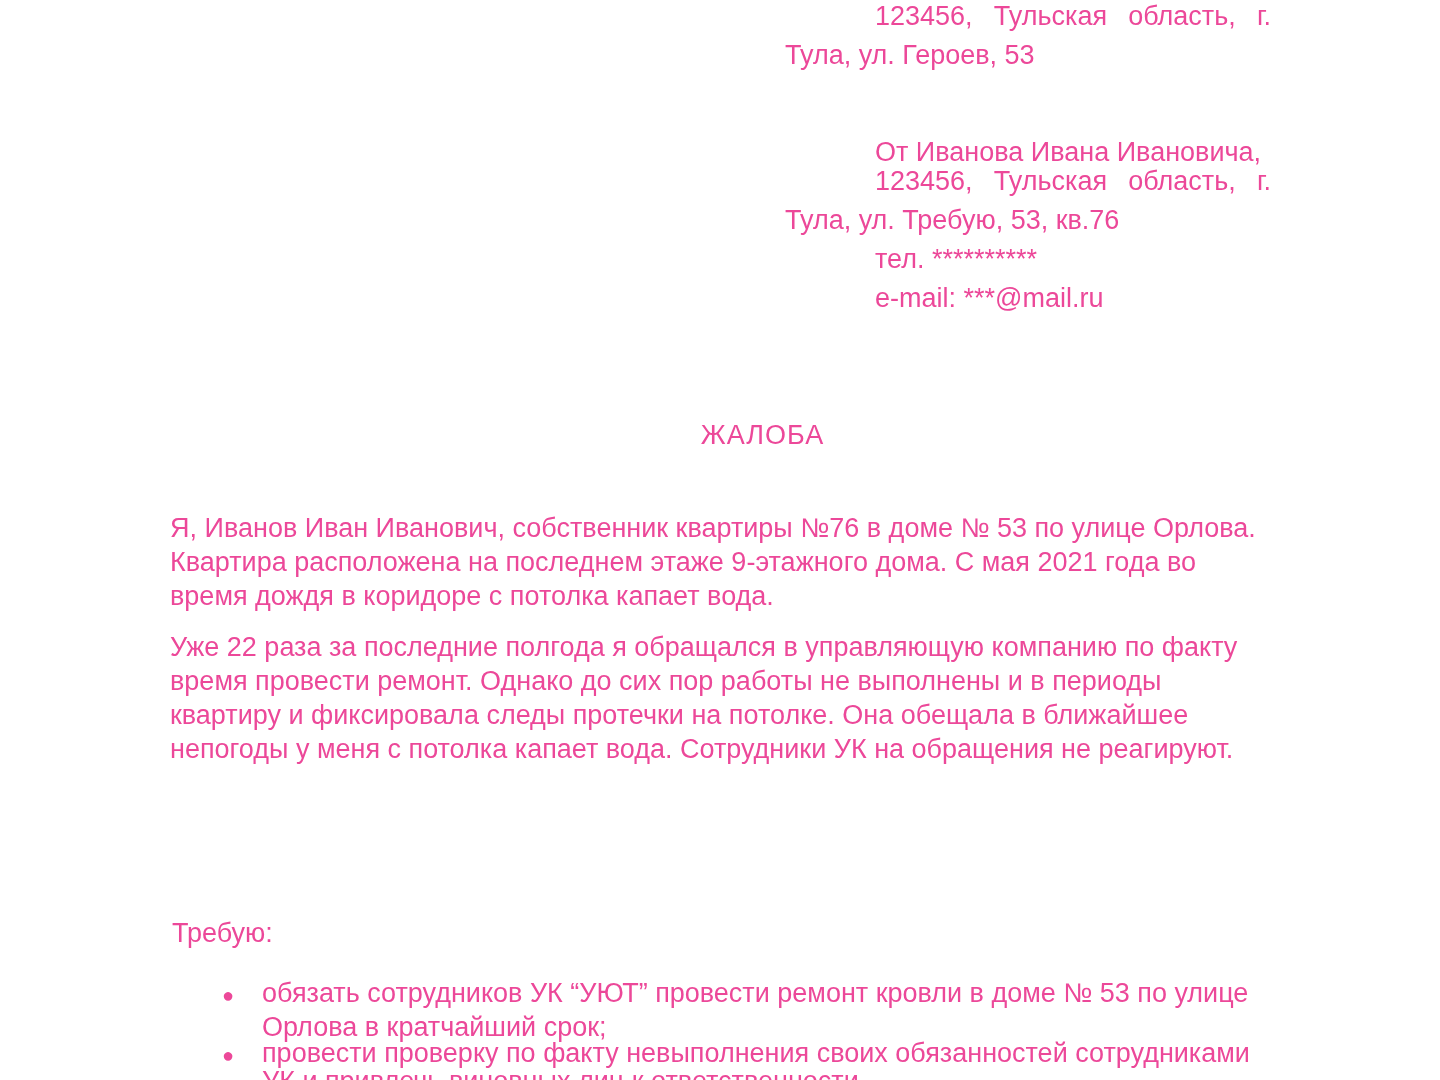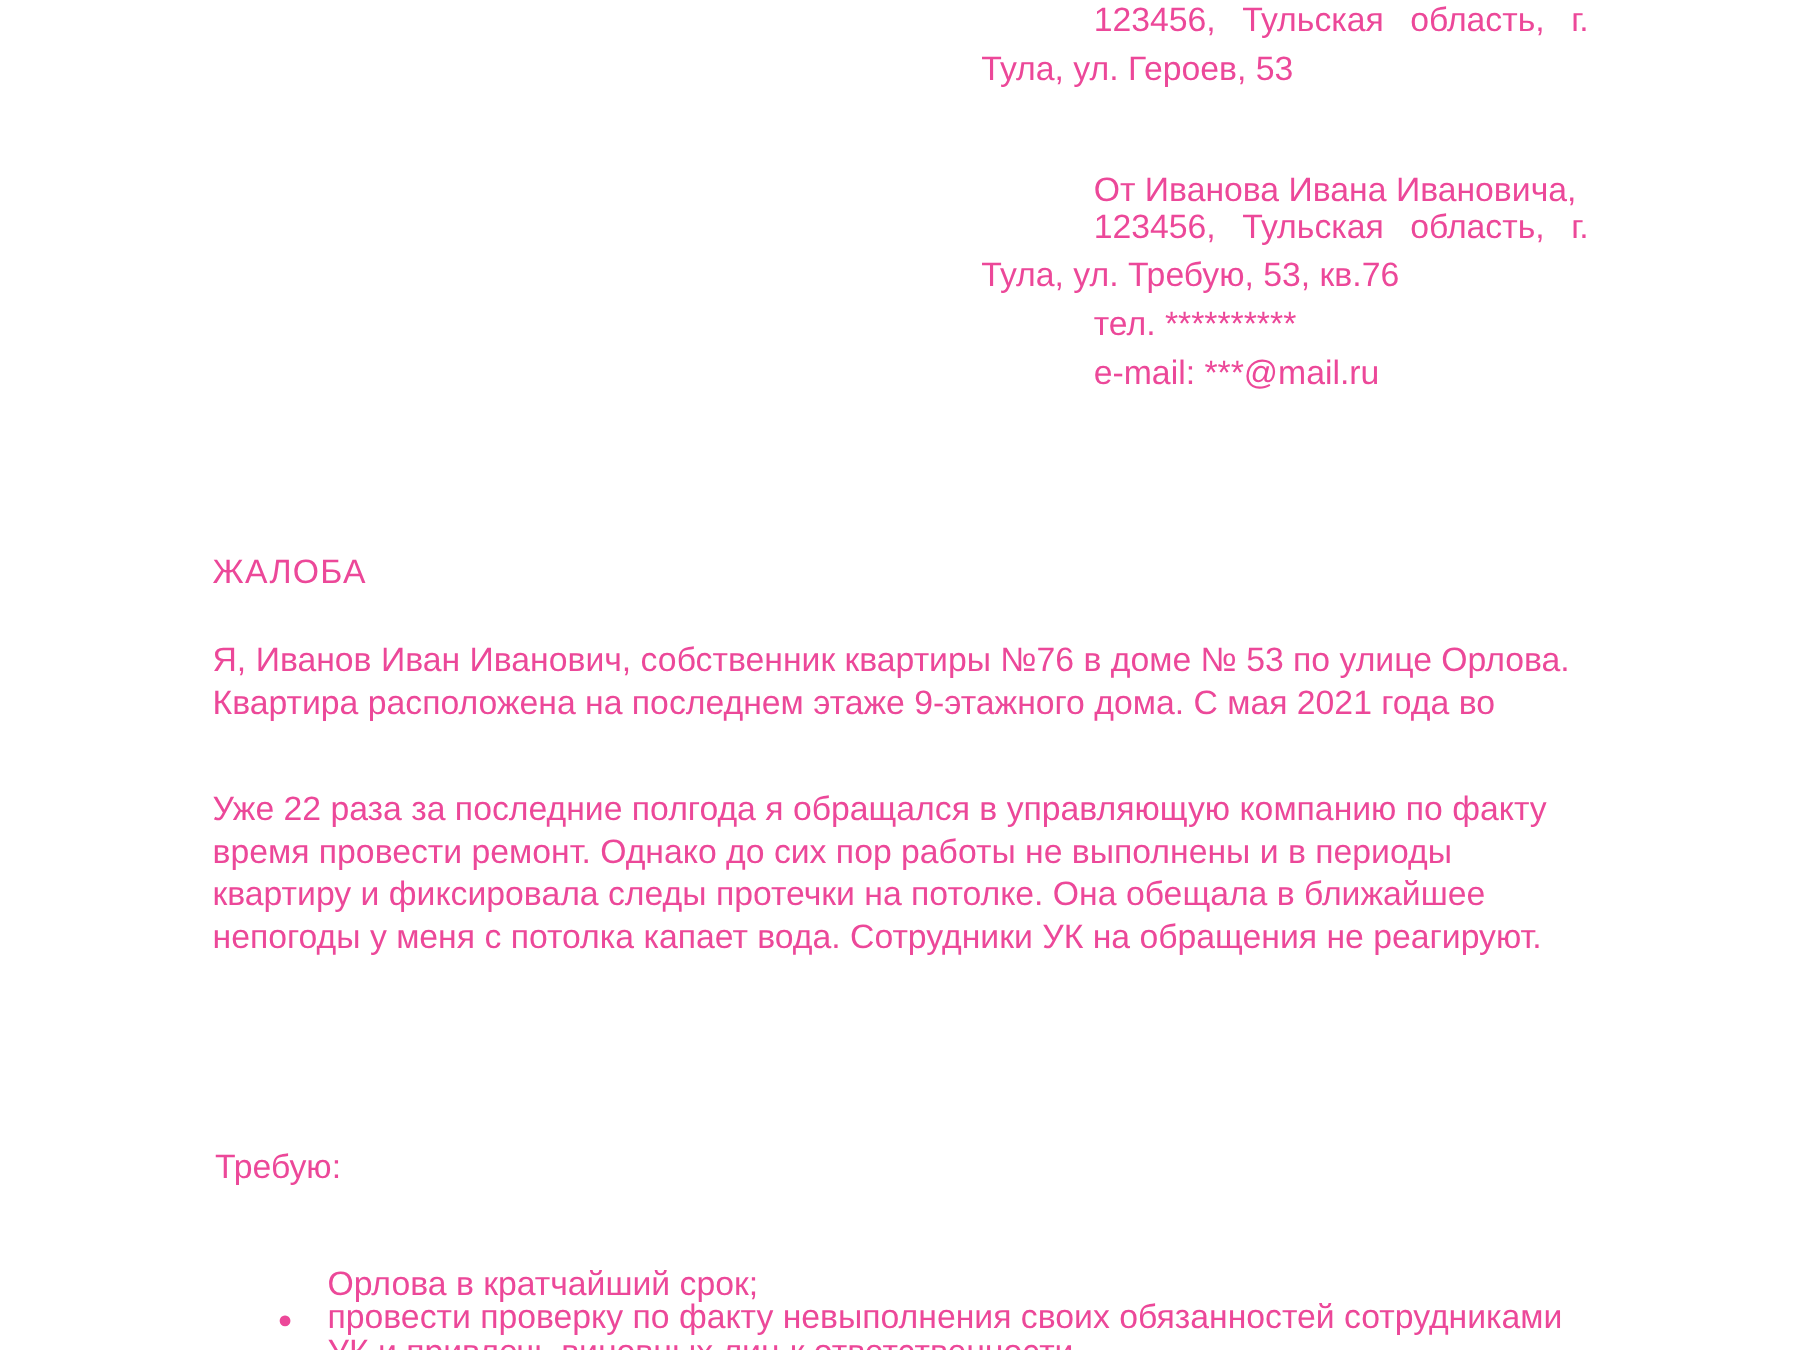--- a/index.html
+++ b/index.html
@@ -30,25 +30,25 @@
   .addr-stretch {
     left: 875px;
     width: 396px;
     white-space: normal;
     text-align: justify;
     text-align-last: justify;
   }
   .doc-title {
     position: absolute;
     left: 170px;
-    top: 440px;
+    top: 418px;
     width: 1185px;
     height: 34px;
     line-height: 34px;
-    text-align: left;
+    text-align: center;
     letter-spacing: 1px;
   }
   .para {
     position: absolute;
     left: 170px;
   }
   .pline {
     white-space: nowrap;
     line-height: 34px;
     height: 34px;
@@ -90,31 +90,35 @@
   <div class="line addr-stretch" style="top:164px">123456, Тульская область, г.</div>
   <div class="line addr-hang" style="top:203px">Тула, ул. Требую, 53, кв.76</div>
   <div class="line addr-indent" style="top:242px">тел. **********</div>
   <div class="line addr-indent" style="top:281px">e-mail: ***@mail.ru</div>
 
   <div class="doc-title">ЖАЛОБА</div>
 
   <div class="para" style="top:511px">
     <div class="pline">Я, Иванов Иван Иванович, собственник квартиры №76 в доме № 53 по улице Орлова.</div>
     <div class="pline">Квартира расположена на последнем этаже 9-этажного дома. С мая 2021 года во</div>
+    <div class="pline">время дождя в коридоре с потолка капает вода.</div>
   </div>
 
   <div class="para" style="top:630px">
     <div class="pline">Уже 22 раза за последние полгода я обращался в управляющую компанию по факту</div>
     <div class="pline">время провести ремонт. Однако до сих пор работы не выполнены и в периоды</div>
     <div class="pline">квартиру и фиксировала следы протечки на потолке. Она обещала в ближайшее</div>
     <div class="pline">непогоды у меня с потолка капает вода. Сотрудники УК на обращения не реагируют.</div>
   </div>
 
   <div class="demand-heading">Требую:</div>
 
+  <div class="bullet-line" style="top:976px">
+    <span class="marker">●</span><span>обязать сотрудников УК “УЮТ” провести ремонт кровли в доме № 53 по улице</span>
+  </div>
   <div class="bullet-cont" style="top:1010px">Орлова в кратчайший срок;</div>
 
   <div class="bullet-line" style="top:1036px">
     <span class="marker">●</span><span>провести проверку по факту невыполнения своих обязанностей сотрудниками</span>
   </div>
   <div class="bullet-cont" style="top:1064px">УК и привлечь виновных лиц к ответственности.</div>
 
 </div>
 
 </body></html>

